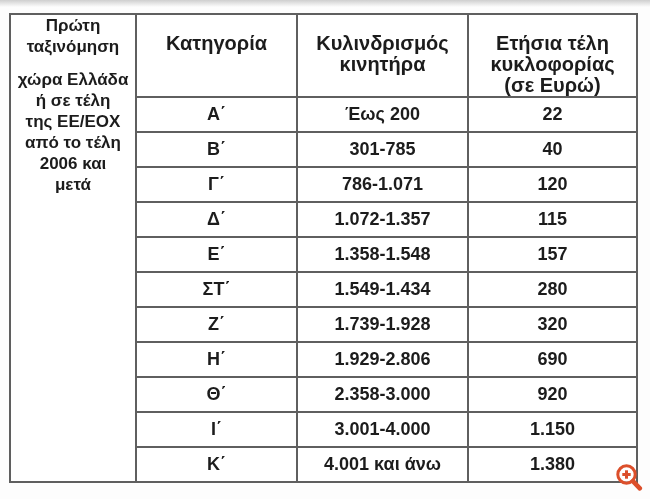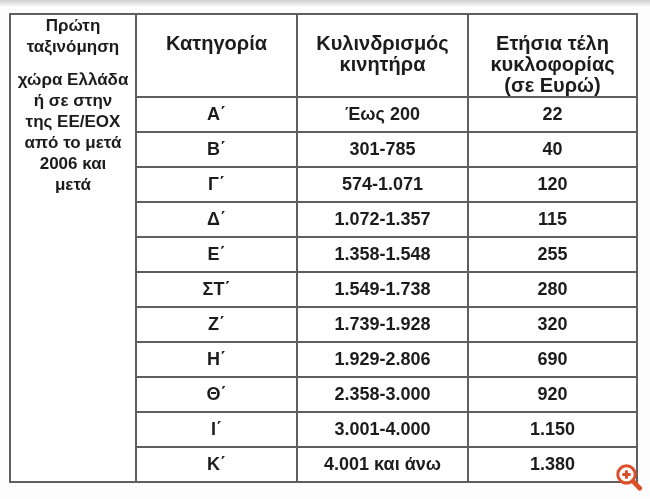--- a/index.html
+++ b/index.html
@@ -48,58 +48,58 @@
         <col style="width:171px">
         <col style="width:169px">
     </colgroup>
     <tbody>
         <tr>
       <td class="side" rowspan="12">
         <div>Πρώτη</div>
         <div>ταξινόμηση</div>
         <div class="side-gap"></div>
         <div>χώρα Ελλάδα</div>
-        <div>ή σε στην</div>
+        <div>ή σε τέλη</div>
         <div>της ΕΕ/ΕΟΧ</div>
-        <div>από το μετά</div>
+        <div>από το τέλη</div>
         <div>2006 και</div>
         <div>μετά</div>
       </td>
       <th>Κατηγορία</th>
       <th>Κυλινδρισμός κινητήρα</th>
       <th>Ετήσια τέλη κυκλοφορίας (σε Ευρώ)</th>
     </tr>
     <tr class="data-row">
       <td>Α΄</td>
       <td>Έως 200</td>
       <td>22</td>
     </tr>
     <tr class="data-row">
       <td>Β΄</td>
       <td>301-785</td>
       <td>40</td>
     </tr>
     <tr class="data-row">
       <td>Γ΄</td>
-      <td>574-1.071</td>
+      <td>786-1.071</td>
       <td>120</td>
     </tr>
     <tr class="data-row">
       <td>Δ΄</td>
       <td>1.072-1.357</td>
       <td>115</td>
     </tr>
     <tr class="data-row">
       <td>Ε΄</td>
       <td>1.358-1.548</td>
-      <td>255</td>
+      <td>157</td>
     </tr>
     <tr class="data-row">
       <td>ΣΤ΄</td>
-      <td>1.549-1.738</td>
+      <td>1.549-1.434</td>
       <td>280</td>
     </tr>
     <tr class="data-row">
       <td>Ζ΄</td>
       <td>1.739-1.928</td>
       <td>320</td>
     </tr>
     <tr class="data-row">
       <td>Η΄</td>
       <td>1.929-2.806</td>

